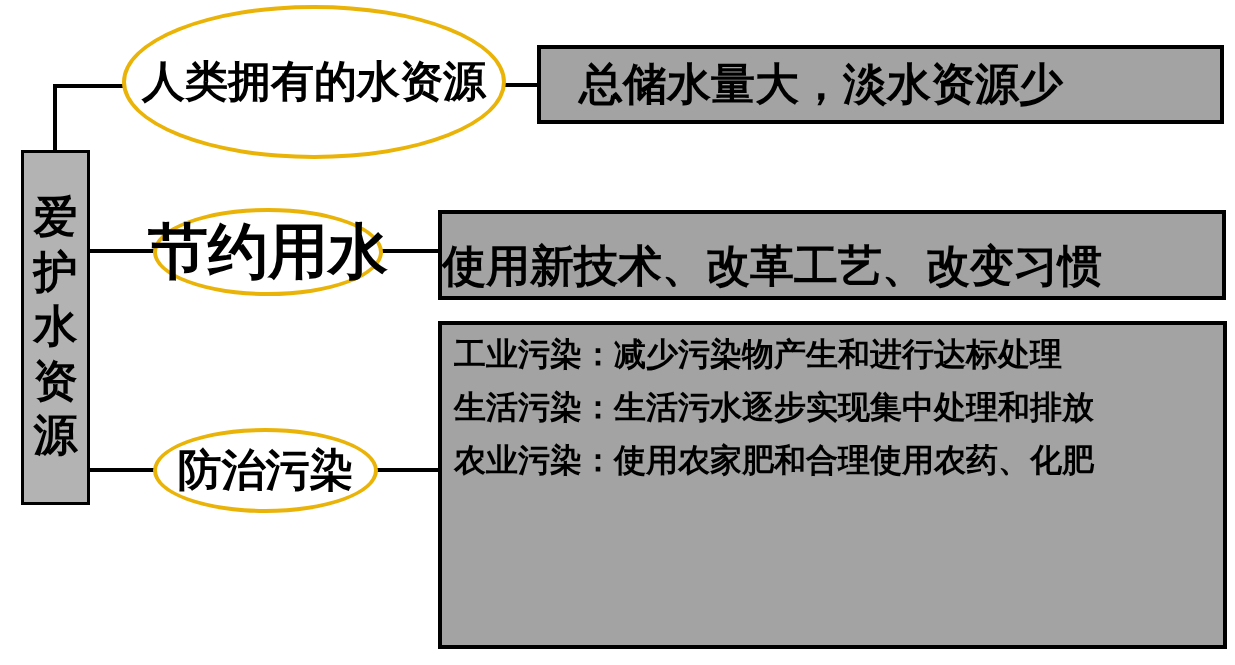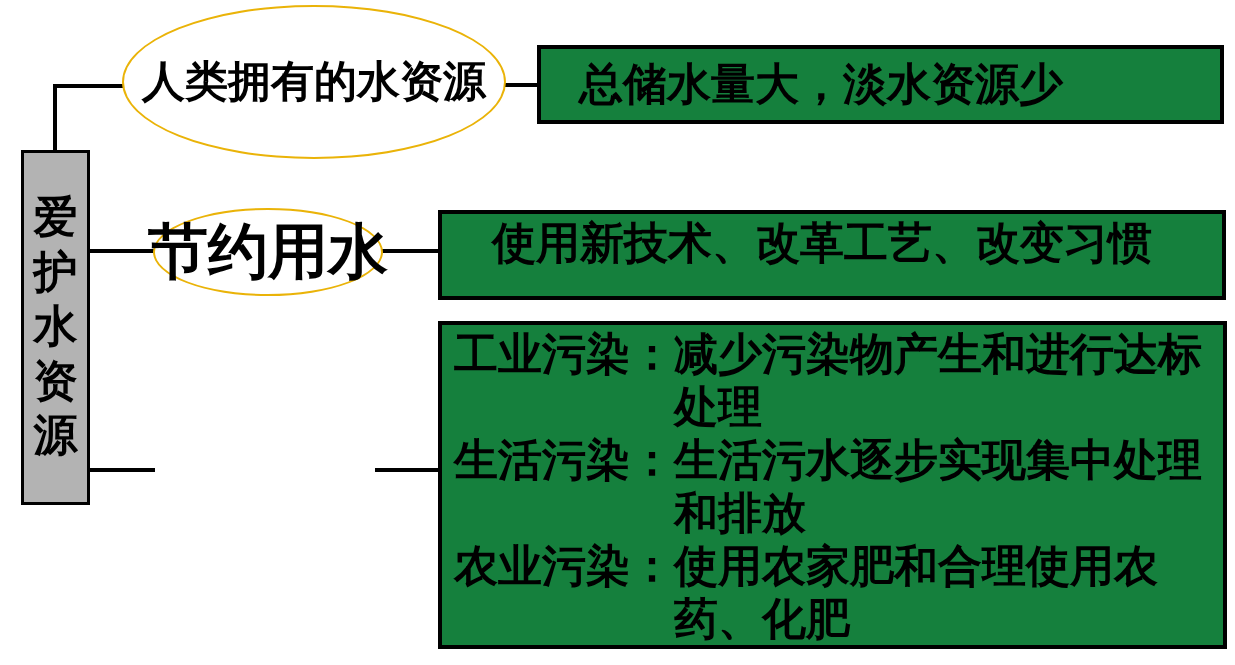--- a/index.html
+++ b/index.html
@@ -30,56 +30,55 @@
     font-size: 44px;
     line-height: 1.24;
     word-break: break-all;
     text-align: center;
   }
   
   .line { position: absolute; background: #000000; }
   
   .ellipse {
     position: absolute;
-    border: 2px solid #eab308;
+    border: 4px solid #eab308;
     border-radius: 50%;
     background: #ffffff;
     display: flex;
     align-items: center;
     justify-content: center;
     white-space: nowrap;
   }
   .ellipse-1 { left: 122px; top: 5px;   width: 384px; height: 154px; font-size: 43px; }
   .ellipse-2 { left: 153px; top: 208px; width: 230px; height: 88px;  font-size: 60px; }
   .ellipse-3 { left: 153px; top: 428px; width: 225px; height: 85px;  font-size: 44px; }
   
   .detail-box {
     position: absolute;
     border: 4px solid #000000;
-    background: #15803d;
+    background: #a3a3a3;
     font-size: 44px;
   }
   .box-1 {
     left: 537px; top: 45px; width: 687px; height: 79px;
     display: flex; align-items: center;
     padding-left: 38px;
     white-space: nowrap;
   }
   .box-2 {
     left: 438px; top: 210px; width: 788px; height: 90px;
-    display: flex; align-items: flex-start;
-    padding-left: 50px;
+    display: flex; align-items: flex-end;
     white-space: nowrap;
   }
   .box-3 {
     left: 438px; top: 321px; width: 789px; height: 328px;
     padding: 3px 6px 0 12px;
   }
   .entry {
-    font-size: 44px;
+    font-size: 32px;
     line-height: 53px;
     padding-left: 220px;
     text-indent: -220px;
   }
 </style>
 </head>
 <body>
 
 <div class="stage">
 
@@ -102,19 +101,22 @@
     <span>总储水量大，淡水资源少</span>
   </div>
 
   <div class="ellipse ellipse-2">
     <span>节约用水</span>
   </div>
   <div class="detail-box box-2">
     <span>使用新技术、改革工艺、改变习惯</span>
   </div>
 
+  <div class="ellipse ellipse-3">
+    <span>防治污染</span>
+  </div>
   <div class="detail-box box-3">
     <div class="entry"><span>工业污染：</span><span>减少污染物产生和进行达标处理</span></div>
     <div class="entry"><span>生活污染：</span><span>生活污水逐步实现集中处理和排放</span></div>
     <div class="entry"><span>农业污染：</span><span>使用农家肥和合理使用农药、化肥</span></div>
   </div>
 
 </div>
 
 </body></html>

